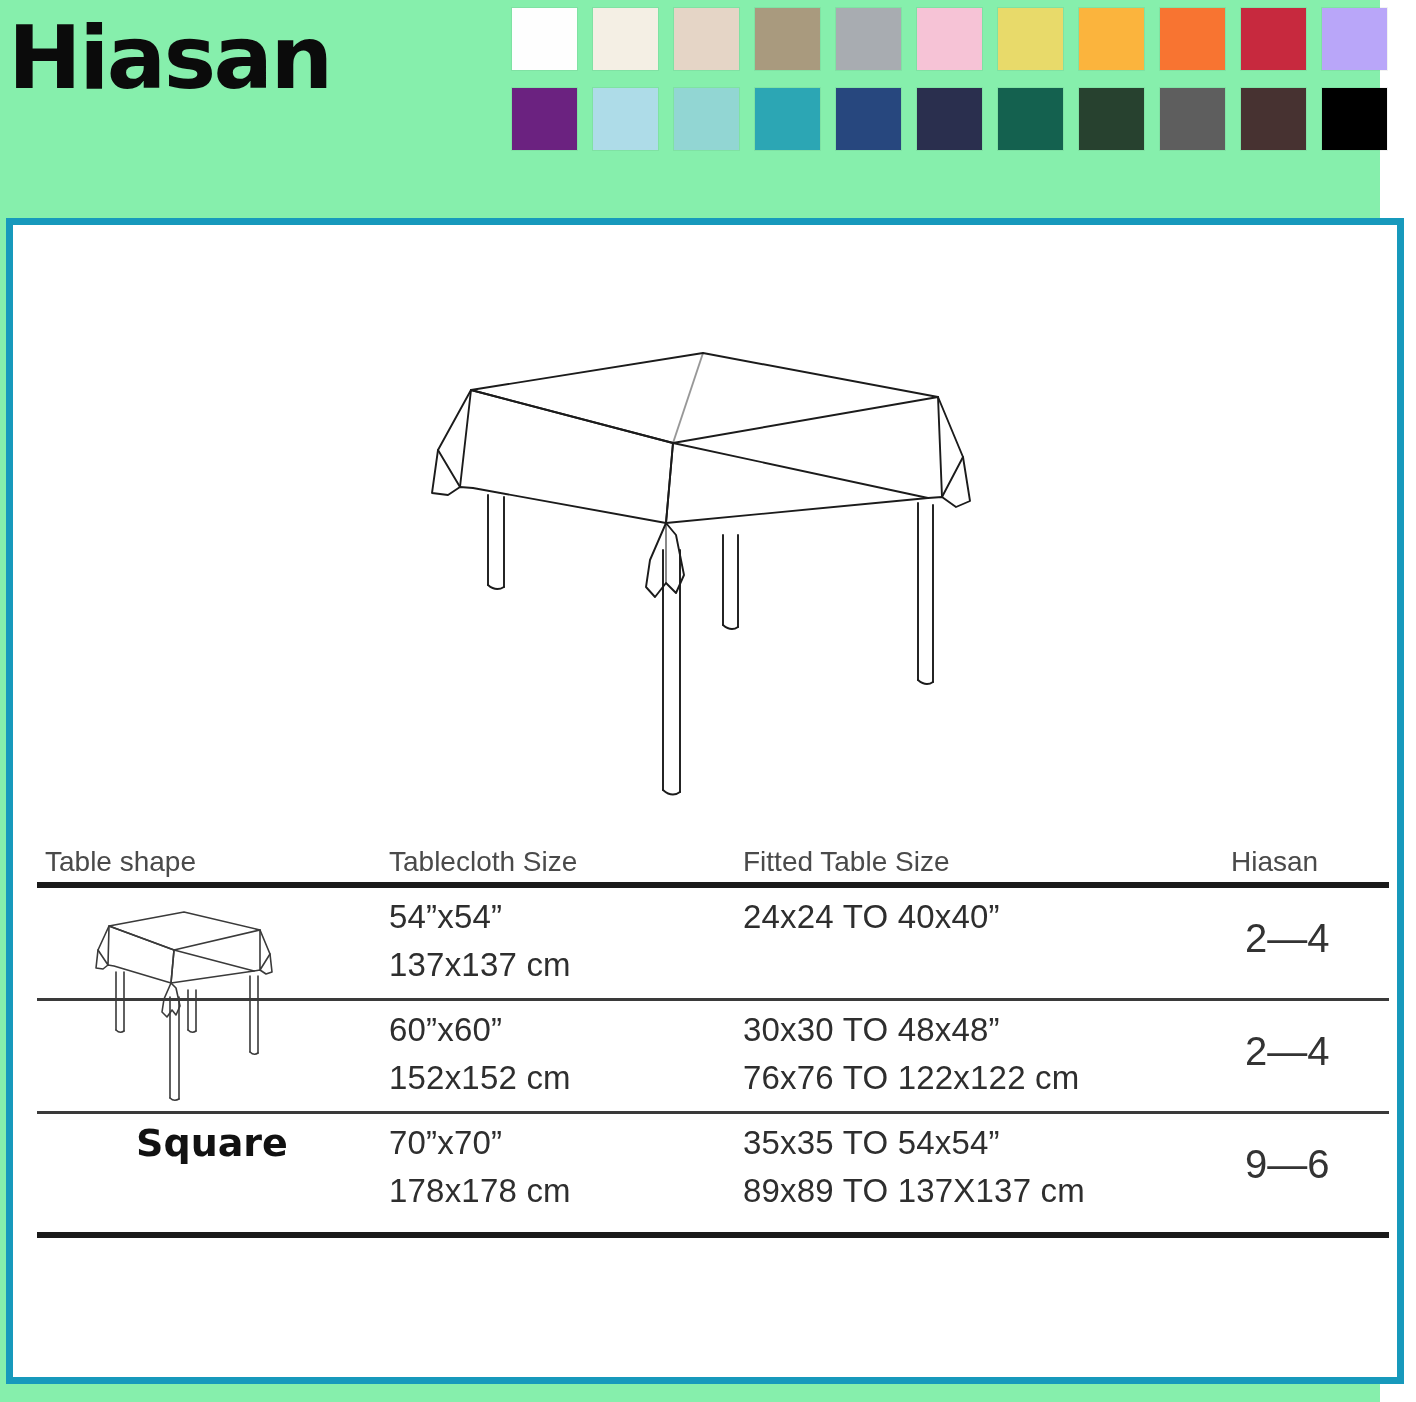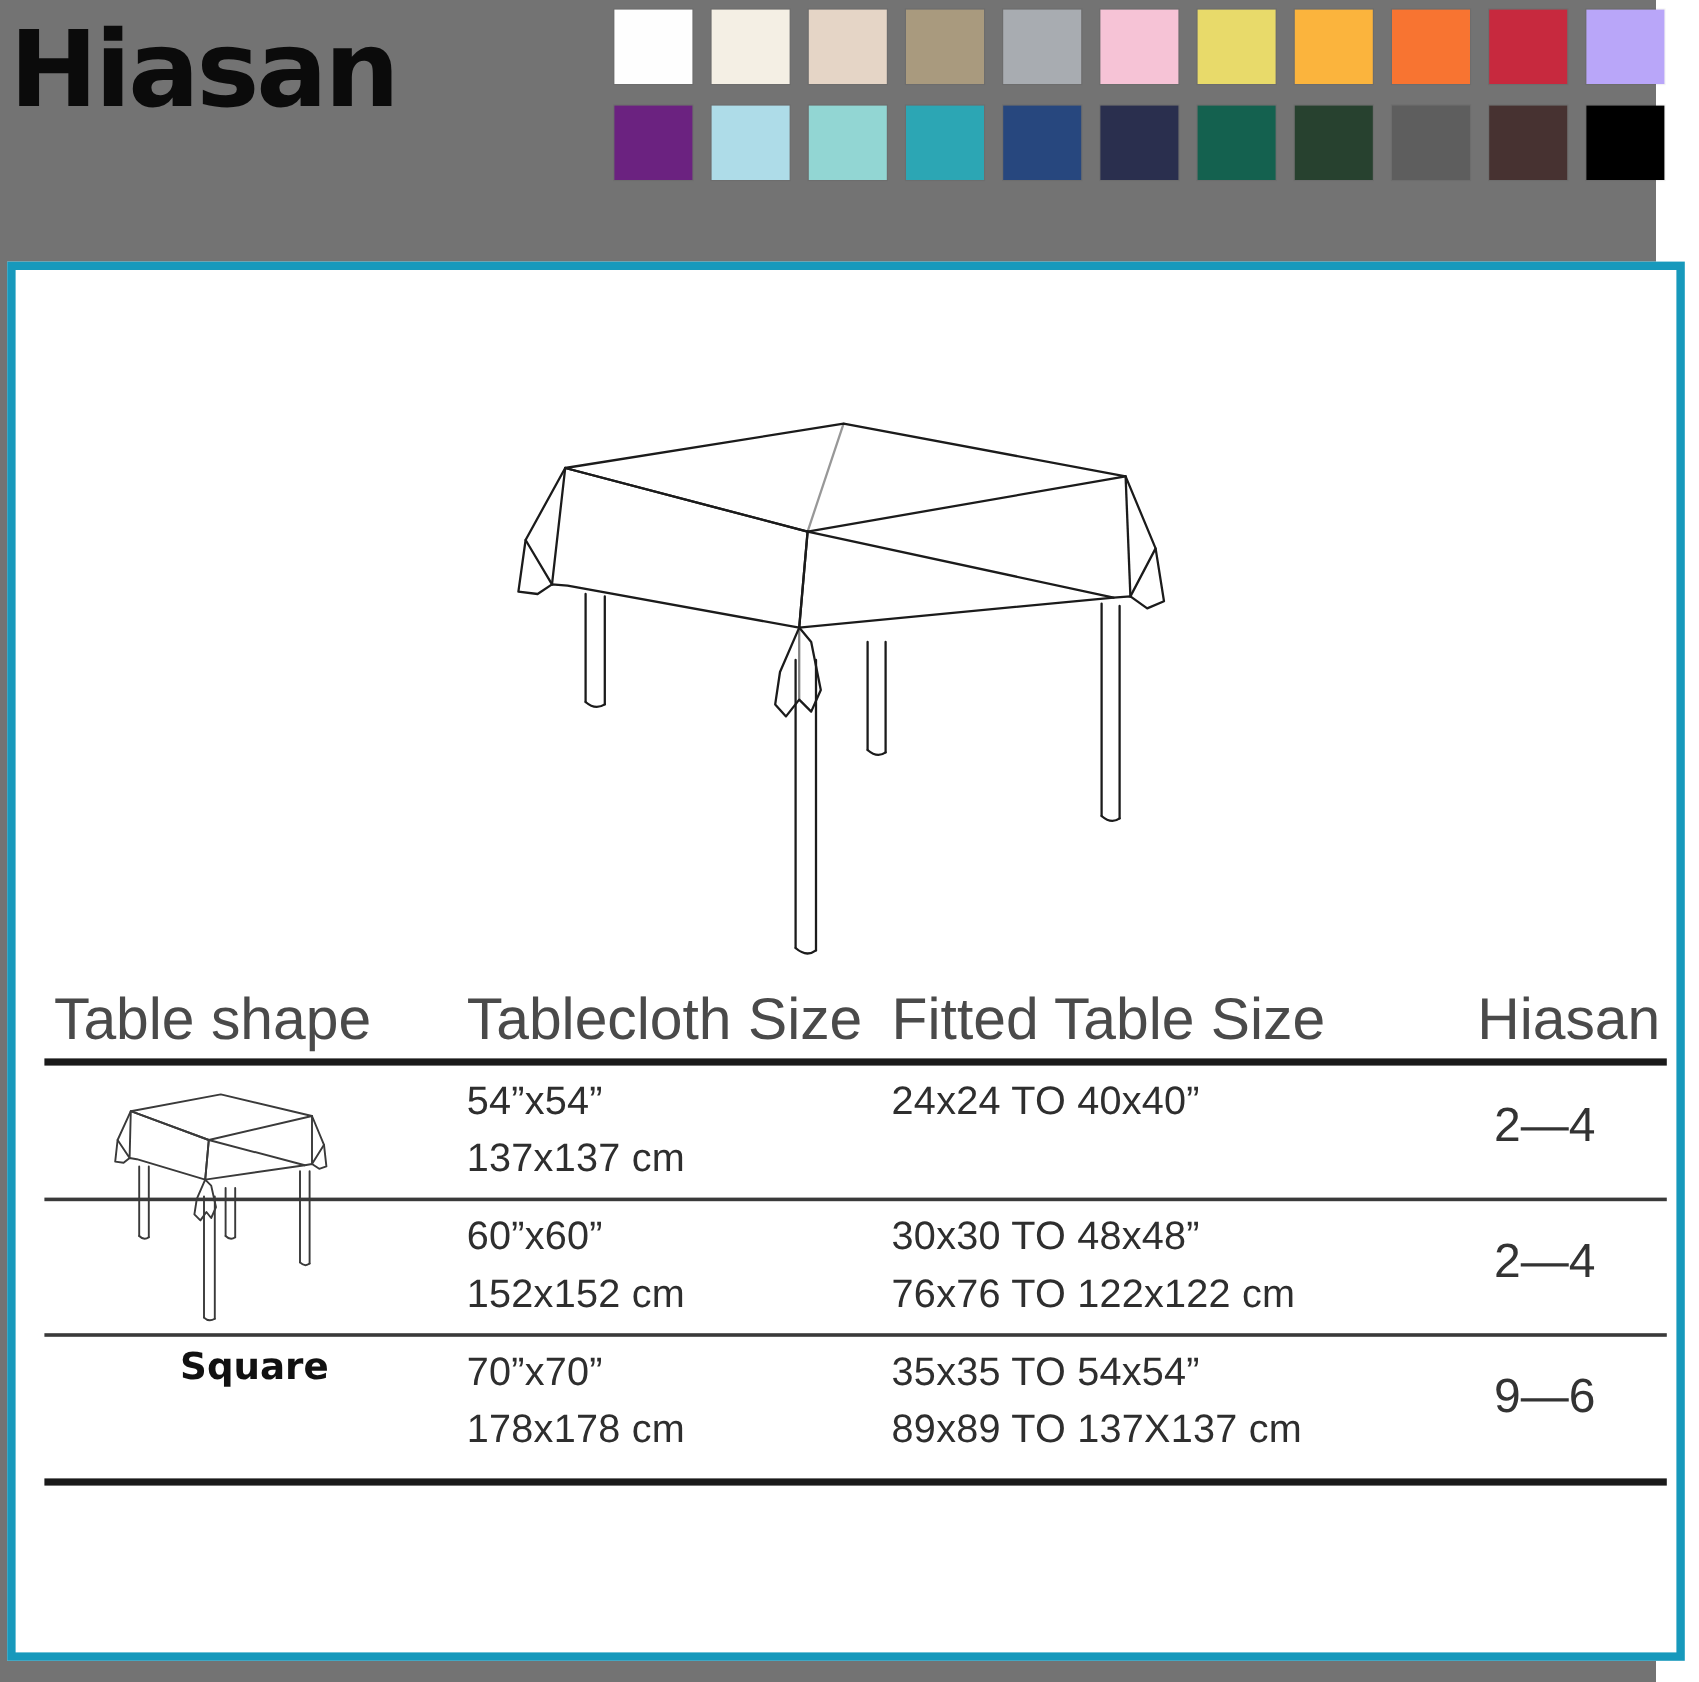--- a/index.html
+++ b/index.html
@@ -2,21 +2,21 @@
 <html><head>
 <meta charset="utf-8">
 <style>
   * { box-sizing: border-box; margin: 0; padding: 0; }
   html, body {
     width: 1416px; height: 1402px;
     background: #ffffff;
     font-family: "Liberation Sans", sans-serif;
     overflow: hidden;
   }
-  #page { position: relative; width: 1380px; height: 1402px; background:#737373; }
+  #page { position: relative; width: 1380px; height: 1402px; background:#86efac; }
 
   
   #header { position: absolute; left: 0; top: 0; width: 1416px; height: 200px; }
 
   #brand-logo {
     position: absolute;
     left: 8px; top: 14px;
     font-size: 88px;
     font-weight: 700;
     letter-spacing: -2.5px;
@@ -61,21 +61,21 @@
     width: 1352px;
   }
 
   .thead {
     position: relative;
     height: 72px;
   }
   .th {
     position: absolute;
     bottom: 4px;
-    font-size: 49px;
+    font-size: 28px;
     color: #4a4a4a;
     white-space: nowrap;
     font-family: "Liberation Sans", sans-serif;
   }
   .th.c1 { left: 8px; }
   .th.c2 { left: 352px; }
   .th.c3 { left: 706px; margin-top: 11px; }
   .th.c4 { left: 1194px; }
 
   .rule-thick { height: 6px; background: #1a1a1a; width: 100%; }
@@ -115,21 +115,21 @@
   #shape-cell {
     position: absolute;
     left: 10px;
     top: 14px;
     width: 330px;
     text-align: center;
   }
   #shape-icon { width: 240px; height: 215px; margin: 0 auto; display:block; }
   #shape-label {
     margin-top: 4px;
-    font-size: 31px;
+    font-size: 38px;
     font-weight: 700;
     color: #111111;
     font-family: "DejaVu Sans", sans-serif;
   }
 </style>
 </head>
 <body>
 
 <div id="page">
 

